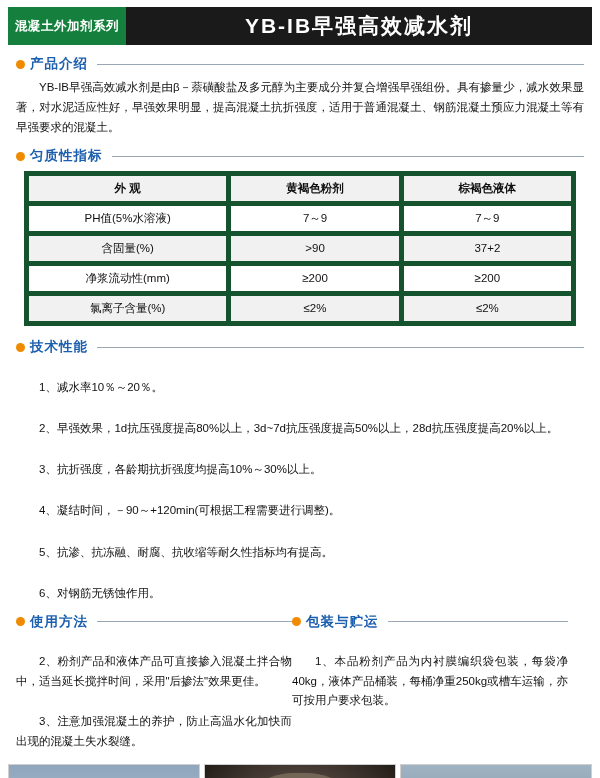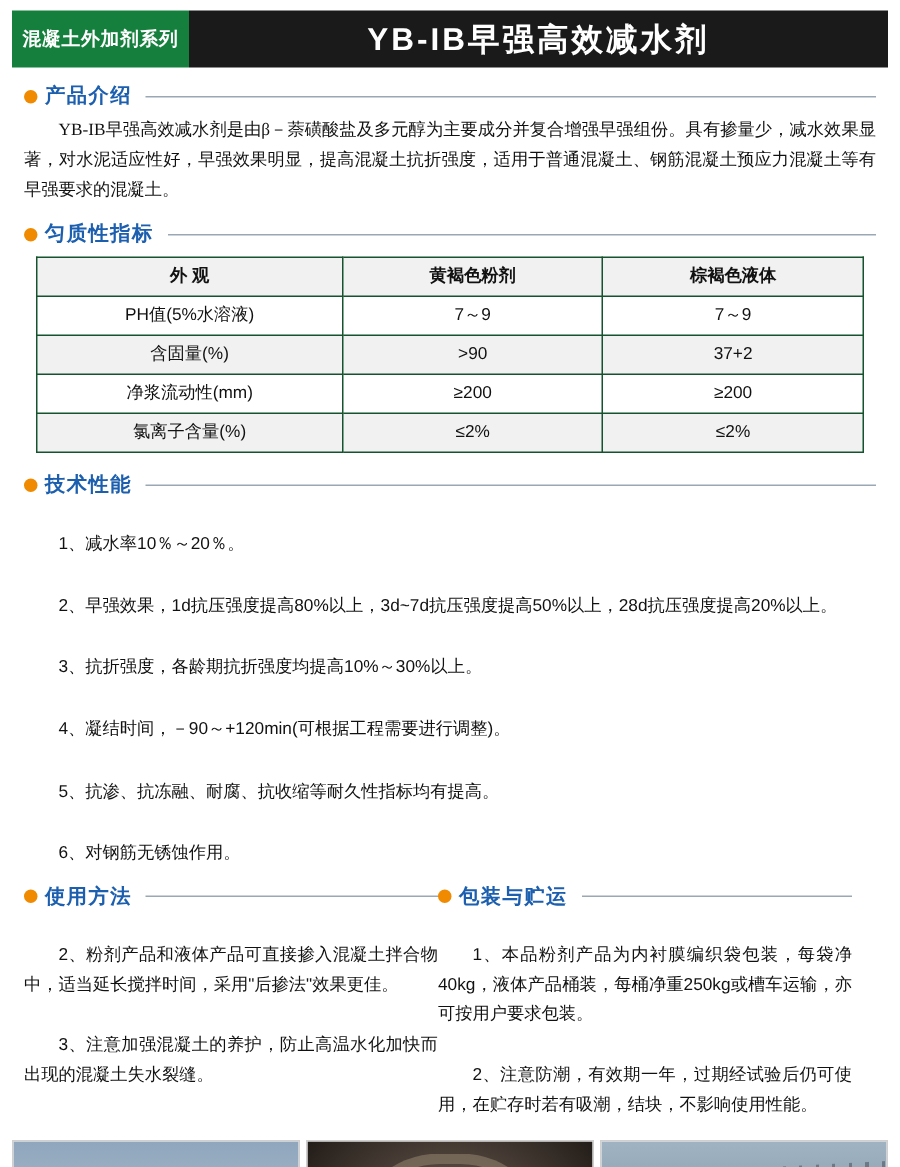--- a/index.html
+++ b/index.html
@@ -94,34 +94,33 @@
   }
 
   .block {
     margin: 0 16px;
   }
   .intro {
     margin-top: 10px;
   }
   .intro .body-text {
     margin-top: 2px;
-    font-family: Liberation Serif, serif;
   }
 
   
   .table-wrap {
     margin: 6px 24px 0 24px;
   }
   table.props {
     width: 100%;
     border-collapse: collapse;
     font-size: 11.5px;
   }
   table.props th, table.props td {
-    border: 1px solid #14532d;
+    border: 5px solid #14532d;
     text-align: center;
     padding: 5px 2px;
     line-height: 1.3;
     background: #ffffff;
   }
   table.props th {
     font-weight: bold;
   }
   table.props tr:nth-child(odd) th,
   table.props tr:nth-child(odd) td {
@@ -370,21 +369,20 @@
       </ol>
     </div>
     <div class="col">
       <div class="section-title">
         <span class="bullet-dot"></span>
         <span class="title-text">包装与贮运</span>
         <span class="rule"></span>
       </div>
       <ol class="numlist">
         <li>1、本品粉剂产品为内衬膜编织袋包装，每袋净40kg，液体产品桶装，每桶净重250kg或槽车运输，亦可按用户要求包装。</li>
-        <li>2、注意防潮，有效期一年，过期经试验后仍可使用，在贮存时若有吸潮，结块，不影响使用性能。</li>
       </ol>
     </div>
   </div>
 
   <div class="photos">
     <div class="photo-cell">
       <div class="photo p1">
         <div class="truck2"></div>
         <div class="truck"></div>
         <div class="road"></div>

